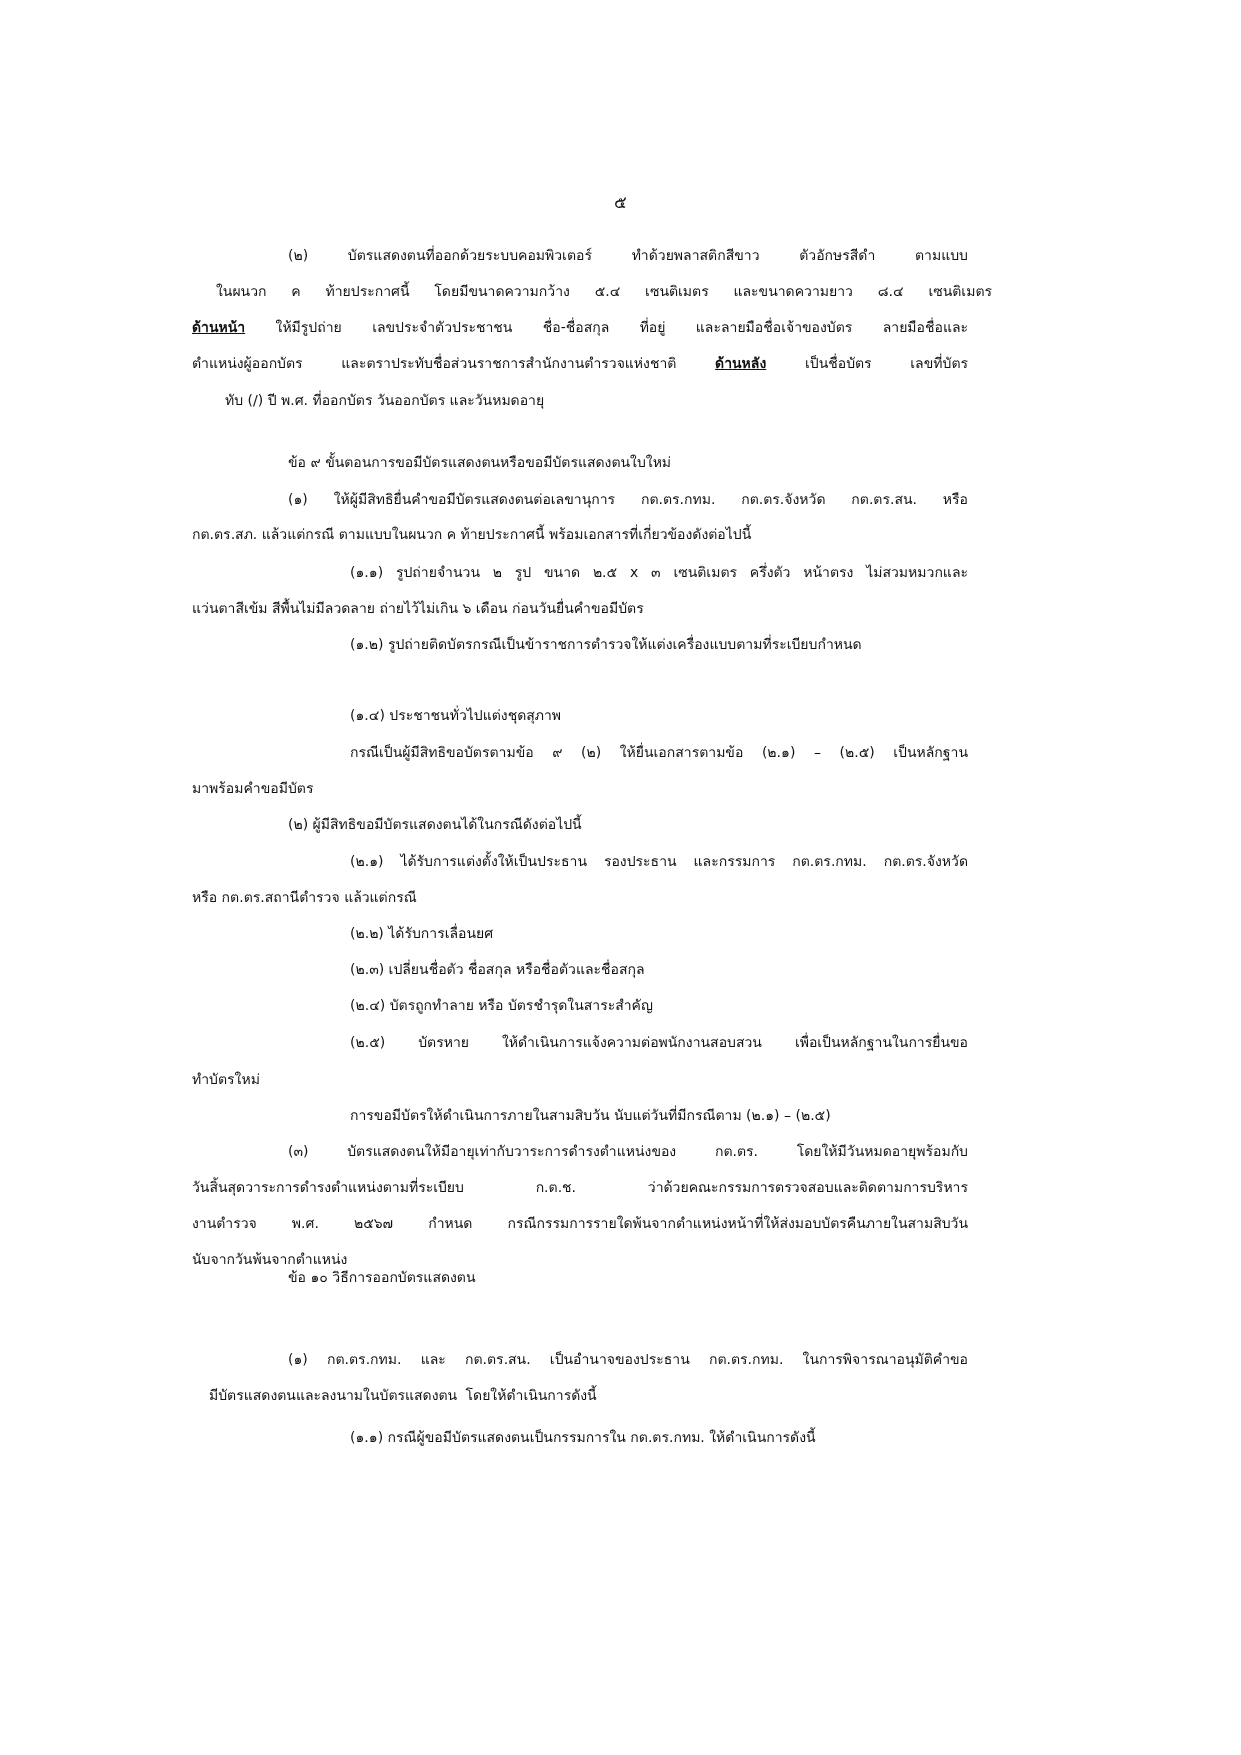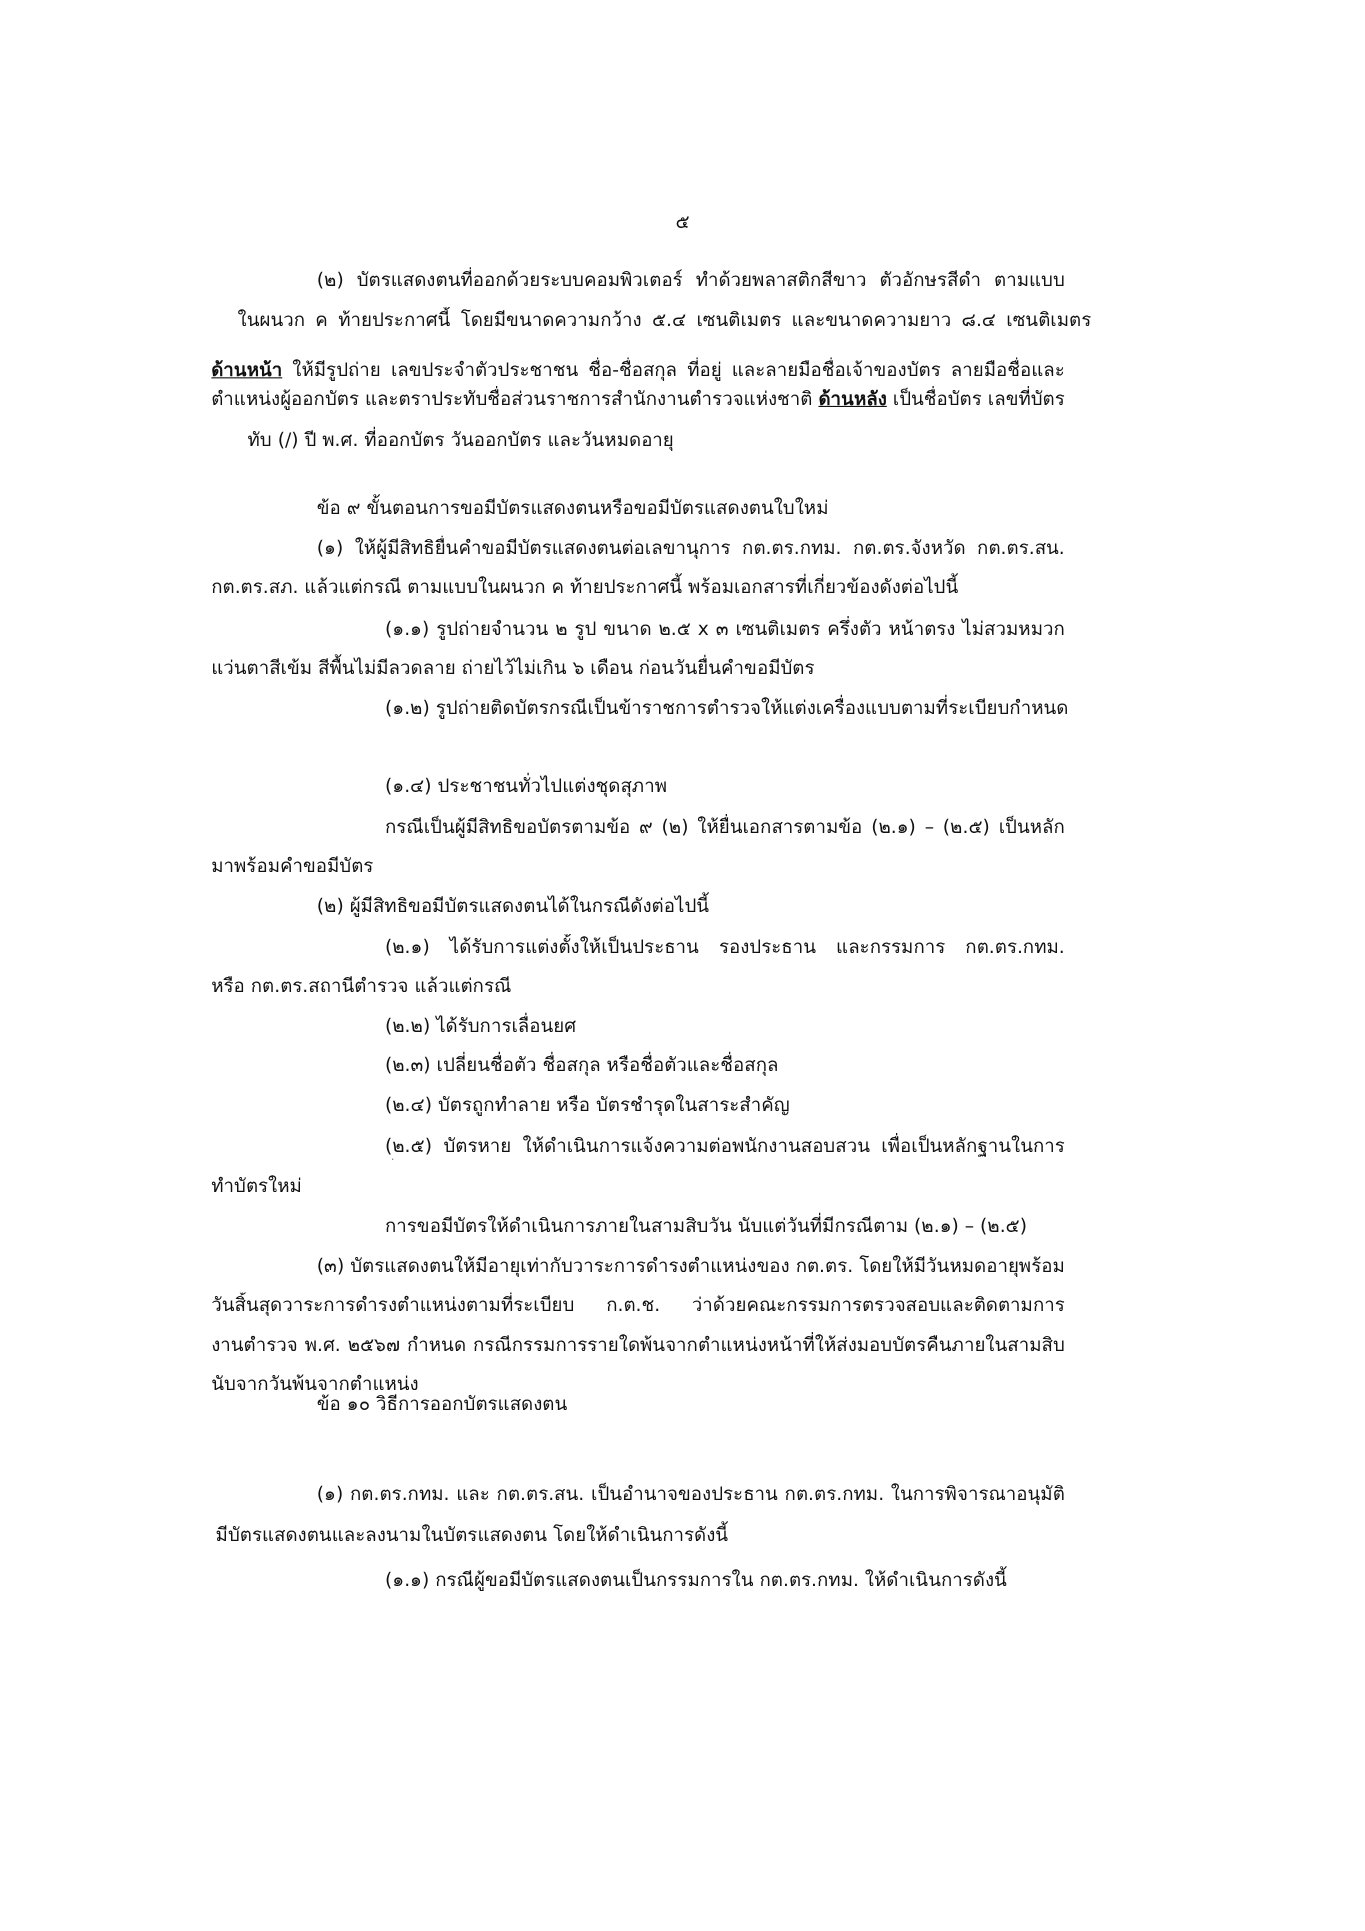--- a/index.html
+++ b/index.html
@@ -17,21 +17,21 @@
   }
   .page {
     position: absolute;
     left: 0; top: 0;
     width: 1241px;
     height: 1755px;
     background: #ffffff;
   }
   .line {
     position: absolute;
-    font-size: 17px;
+    font-size: 14px;
     line-height: 24px;
     white-space: nowrap;
     letter-spacing: 0px;
   }
   .justify {
     text-align: justify;
     text-align-last: justify;
     white-space: normal;
     overflow: hidden;
     height: 24px;
@@ -52,21 +52,21 @@
 </style>
 </head>
 <body>
 
 <div class="page">
 
   <div class="page-number">๕</div>
 
   <div class="line justify" style="top:243px; left:288px; width:680px;">(๒) บัตรแสดงตนที่ออกด้วยระบบคอมพิวเตอร์ ทำด้วยพลาสติกสีขาว ตัวอักษรสีดำ ตามแบบ</div>
   <div class="line justify" style="top:279px; left:192px; width:776px;margin-left:24px;">ในผนวก ค ท้ายประกาศนี้ โดยมีขนาดความกว้าง ๕.๔ เซนติเมตร และขนาดความยาว ๘.๔ เซนติเมตร</div>
-  <div class="line justify" style="top:325px; left:192px; width:776px;"><span class="bu">ด้านหน้า</span><span> ให้มีรูปถ่าย เลขประจำตัวประชาชน ชื่อ-ชื่อสกุล ที่อยู่ และลายมือชื่อเจ้าของบัตร ลายมือชื่อและ</span></div>
+  <div class="line justify" style="top:315px; left:192px; width:776px;"><span class="bu">ด้านหน้า</span><span> ให้มีรูปถ่าย เลขประจำตัวประชาชน ชื่อ-ชื่อสกุล ที่อยู่ และลายมือชื่อเจ้าของบัตร ลายมือชื่อและ</span></div>
   <div class="line justify" style="top:351px; left:192px; width:776px;"><span>ตำแหน่งผู้ออกบัตร และตราประทับชื่อส่วนราชการสำนักงานตำรวจแห่งชาติ </span><span class="bu">ด้านหลัง</span><span> เป็นชื่อบัตร เลขที่บัตร</span></div>
   <div class="line" style="top:388px; left:192px;margin-left:33px;">ทับ (/) ปี พ.ศ. ที่ออกบัตร วันออกบัตร และวันหมดอายุ</div>
 
   <div class="line" style="top:450px; left:288px;">ข้อ ๙ ขั้นตอนการขอมีบัตรแสดงตนหรือขอมีบัตรแสดงตนใบใหม่</div>
   <div class="line justify" style="top:487px; left:288px; width:680px;">(๑)  ให้ผู้มีสิทธิยื่นคำขอมีบัตรแสดงตนต่อเลขานุการ กต.ตร.กทม. กต.ตร.จังหวัด กต.ตร.สน. หรือ</div>
   <div class="line" style="top:522px; left:192px;">กต.ตร.สภ. แล้วแต่กรณี ตามแบบในผนวก ค ท้ายประกาศนี้ พร้อมเอกสารที่เกี่ยวข้องดังต่อไปนี้</div>
 
   <div class="line justify" style="top:560px; left:350px; width:618px;">(๑.๑) รูปถ่ายจำนวน ๒ รูป ขนาด ๒.๕ x ๓ เซนติเมตร ครึ่งตัว หน้าตรง ไม่สวมหมวกและ</div>
   <div class="line" style="top:596px; left:192px;">แว่นตาสีเข้ม สีพื้นไม่มีลวดลาย ถ่ายไว้ไม่เกิน ๖ เดือน ก่อนวันยื่นคำขอมีบัตร</div>
   <div class="line" style="top:632px; left:350px;text-align:right;">(๑.๒) รูปถ่ายติดบัตรกรณีเป็นข้าราชการตำรวจให้แต่งเครื่องแบบตามที่ระเบียบกำหนด</div>
@@ -84,16 +84,16 @@
   <div class="line" style="top:1067px; left:192px;">ทำบัตรใหม่</div>
   <div class="line" style="top:1103px; left:350px;">การขอมีบัตรให้ดำเนินการภายในสามสิบวัน นับแต่วันที่มีกรณีตาม (๒.๑) – (๒.๕)</div>
 
   <div class="line justify" style="top:1139px; left:288px; width:680px;">(๓) บัตรแสดงตนให้มีอายุเท่ากับวาระการดำรงตำแหน่งของ กต.ตร. โดยให้มีวันหมดอายุพร้อมกับ</div>
   <div class="line justify" style="top:1175px; left:192px; width:776px;">วันสิ้นสุดวาระการดำรงตำแหน่งตามที่ระเบียบ ก.ต.ช. ว่าด้วยคณะกรรมการตรวจสอบและติดตามการบริหาร</div>
   <div class="line justify" style="top:1211px; left:192px; width:776px;">งานตำรวจ พ.ศ. ๒๕๖๗ กำหนด กรณีกรรมการรายใดพ้นจากตำแหน่งหน้าที่ให้ส่งมอบบัตรคืนภายในสามสิบวัน</div>
   <div class="line" style="top:1247px; left:192px;">นับจากวันพ้นจากตำแหน่ง</div>
 
   <div class="line" style="top:1265px; left:288px;">ข้อ ๑๐ วิธีการออกบัตรแสดงตน</div>
   <div class="line justify" style="top:1347px; left:288px; width:680px;">(๑)  กต.ตร.กทม. และ กต.ตร.สน. เป็นอำนาจของประธาน กต.ตร.กทม. ในการพิจารณาอนุมัติคำขอ</div>
-  <div class="line" style="top:1384px; left:196px;">มีบัตรแสดงตนและลงนามในบัตรแสดงตน โดยให้ดำเนินการดังนี้</div>
+  <div class="line" style="top:1384px; left:209px;font-family:Liberation Mono, monospace;">มีบัตรแสดงตนและลงนามในบัตรแสดงตน โดยให้ดำเนินการดังนี้</div>
   <div class="line" style="top:1425px; left:350px;">(๑.๑) กรณีผู้ขอมีบัตรแสดงตนเป็นกรรมการใน กต.ตร.กทม. ให้ดำเนินการดังนี้</div>
 
 </div>
 
 </body></html>

